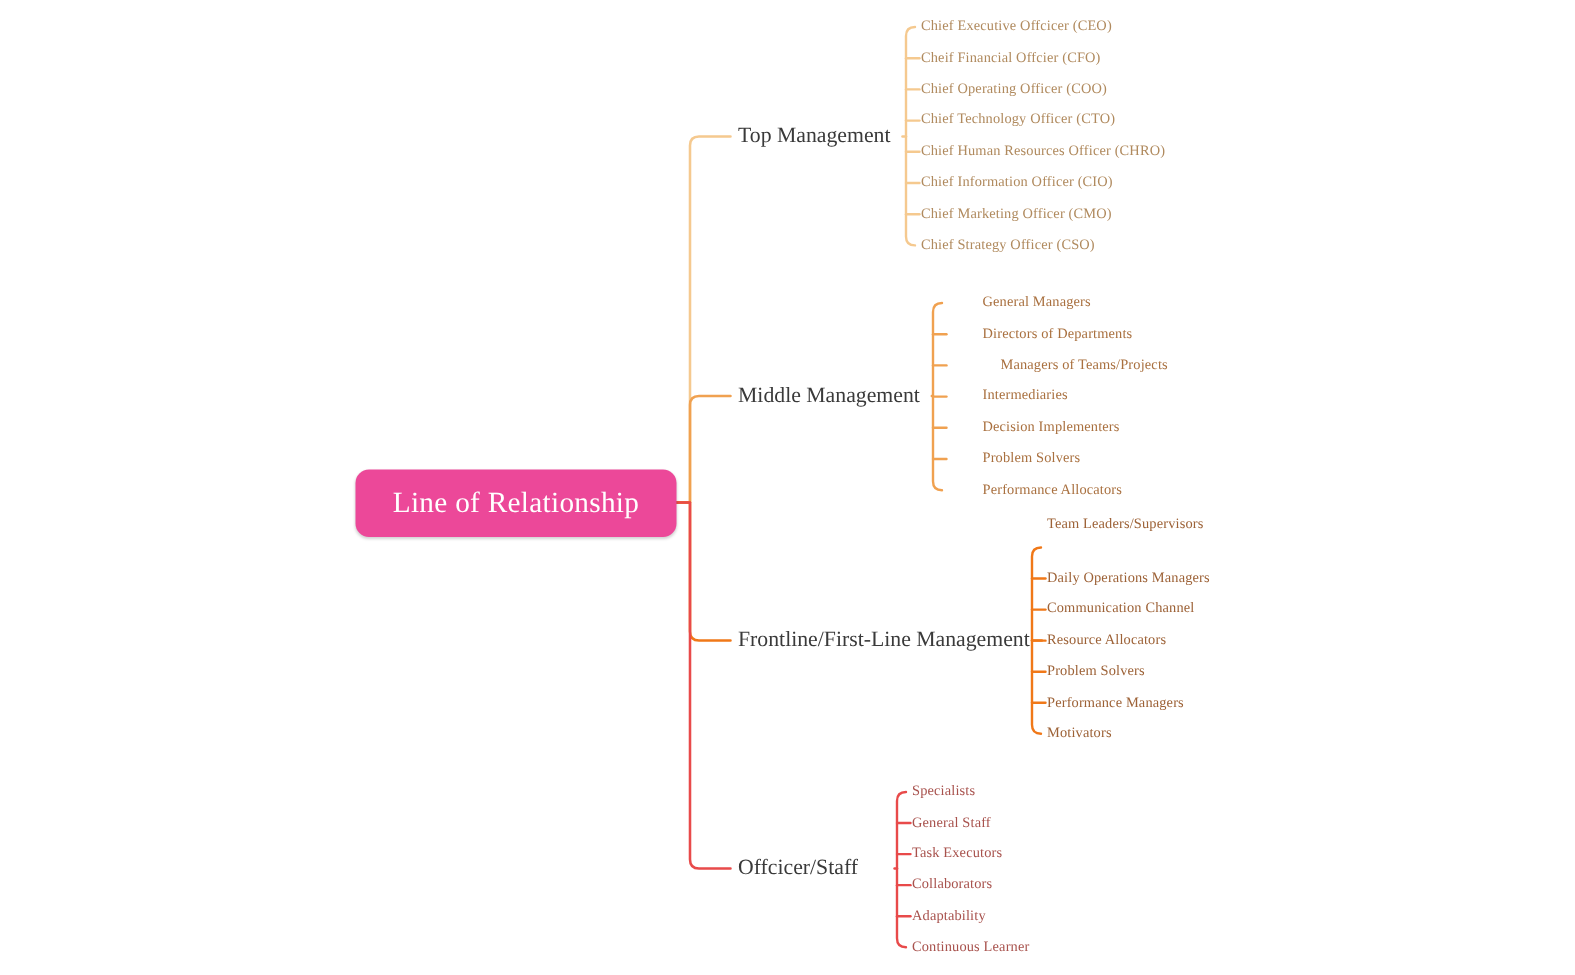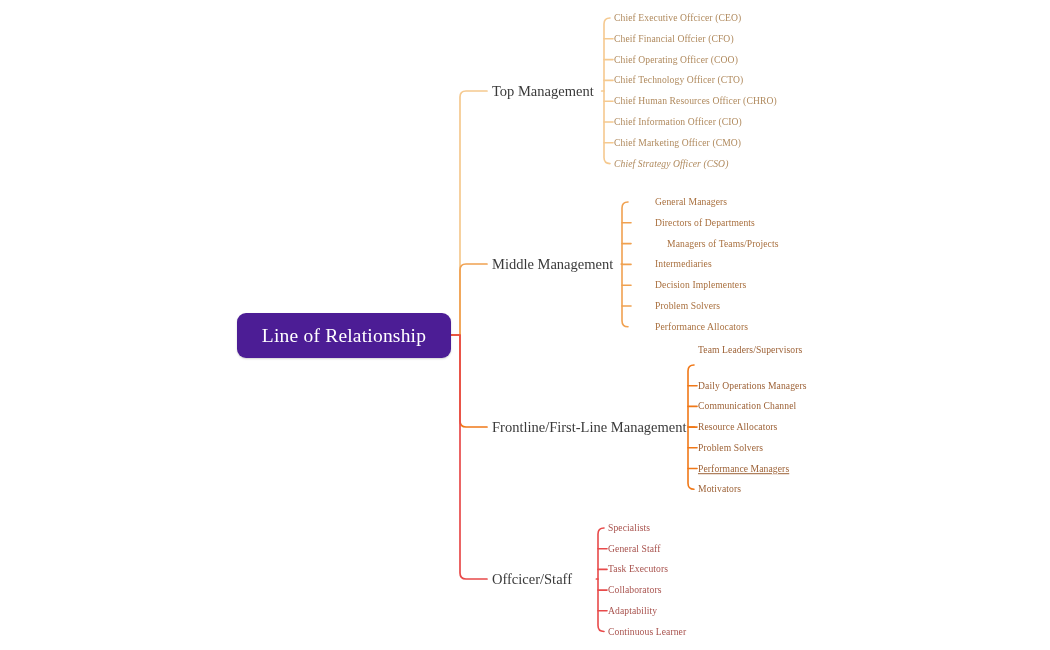--- a/index.html
+++ b/index.html
@@ -29,21 +29,21 @@
     pointer-events: none;
   }
 
   
   .root-node {
     position: absolute;
     left: 237px;
     top: 313px;
     width: 214px;
     height: 45px;
-    background: #4c1d95;
+    background: #ec4899;
     border-radius: 9px;
     display: flex;
     align-items: center;
     justify-content: center;
     box-shadow: 0 1px 2px rgba(0,0,0,0.18);
   }
   .root-node .root-label {
     color: #ffffff;
     font-size: 19.5px;
     letter-spacing: 0.2px;
@@ -120,36 +120,36 @@
 
   <div id="label-layer">
       <div class="branch-label" style="left: 492px; top: 91px;">Top Management</div>
       <div class="leaf-label leaf-c0" style="left: 614px; top: 18px;">Chief Executive Offcicer (CEO)</div>
       <div class="leaf-label leaf-c0" style="left: 614px; top: 38.8px;">Cheif Financial Offcier (CFO)</div>
       <div class="leaf-label leaf-c0" style="left: 614px; top: 59.6px;">Chief Operating Officer (COO)</div>
       <div class="leaf-label leaf-c0" style="left: 614px; top: 80.4px;">Chief Technology Officer (CTO)</div>
       <div class="leaf-label leaf-c0" style="left: 614px; top: 101.2px;">Chief Human Resources Officer (CHRO)</div>
       <div class="leaf-label leaf-c0" style="left: 614px; top: 122px;">Chief Information Officer (CIO)</div>
       <div class="leaf-label leaf-c0" style="left: 614px; top: 142.8px;">Chief Marketing Officer (CMO)</div>
-      <div class="leaf-label leaf-c0" style="left: 614px; top: 163.6px; font-style: italic;">Chief Strategy Officer (CSO)</div>
+      <div class="leaf-label leaf-c0" style="left: 614px; top: 163.6px;">Chief Strategy Officer (CSO)</div>
       <div class="branch-label" style="left: 492px; top: 264px;">Middle Management</div>
       <div class="leaf-label leaf-c1" style="left: 632px; top: 202px;">General Managers</div>
       <div class="leaf-label leaf-c1" style="left: 632px; top: 222.8px;">Directors of Departments</div>
       <div class="leaf-label leaf-c1" style="left: 644px; top: 243.6px;">Managers of Teams/Projects</div>
       <div class="leaf-label leaf-c1" style="left: 632px; top: 264.4px;">Intermediaries</div>
       <div class="leaf-label leaf-c1" style="left: 632px; top: 285.2px;">Decision Implementers</div>
       <div class="leaf-label leaf-c1" style="left: 632px; top: 306px;">Problem Solvers</div>
       <div class="leaf-label leaf-c1" style="left: 632px; top: 326.8px;">Performance Allocators</div>
       <div class="branch-label" style="left: 492px; top: 427px;">Frontline/First-Line Management</div>
       <div class="leaf-label leaf-c2" style="left: 698px; top: 350px;">Team Leaders/Supervisors</div>
       <div class="leaf-label leaf-c2" style="left: 698px; top: 385.7px;">Daily Operations Managers</div>
       <div class="leaf-label leaf-c2" style="left: 698px; top: 406.4px;">Communication Channel</div>
       <div class="leaf-label leaf-c2" style="left: 698px; top: 427.1px;">Resource Allocators</div>
       <div class="leaf-label leaf-c2" style="left: 698px; top: 447.8px;">Problem Solvers</div>
-      <div class="leaf-label leaf-c2" style="left: 698px; top: 468.5px; text-decoration: underline;">Performance Managers</div>
+      <div class="leaf-label leaf-c2" style="left: 698px; top: 468.5px;">Performance Managers</div>
       <div class="leaf-label leaf-c2" style="left: 698px; top: 489.2px;">Motivators</div>
       <div class="branch-label" style="left: 492px; top: 579px;">Offcicer/Staff</div>
       <div class="leaf-label leaf-c3" style="left: 608px; top: 528px;">Specialists</div>
       <div class="leaf-label leaf-c3" style="left: 608px; top: 548.7px;">General Staff</div>
       <div class="leaf-label leaf-c3" style="left: 608px; top: 569.4px;">Task Executors</div>
       <div class="leaf-label leaf-c3" style="left: 608px; top: 590.1px;">Collaborators</div>
       <div class="leaf-label leaf-c3" style="left: 608px; top: 610.8px;">Adaptability</div>
       <div class="leaf-label leaf-c3" style="left: 608px; top: 631.5px;">Continuous Learner</div>
     </div>
 

